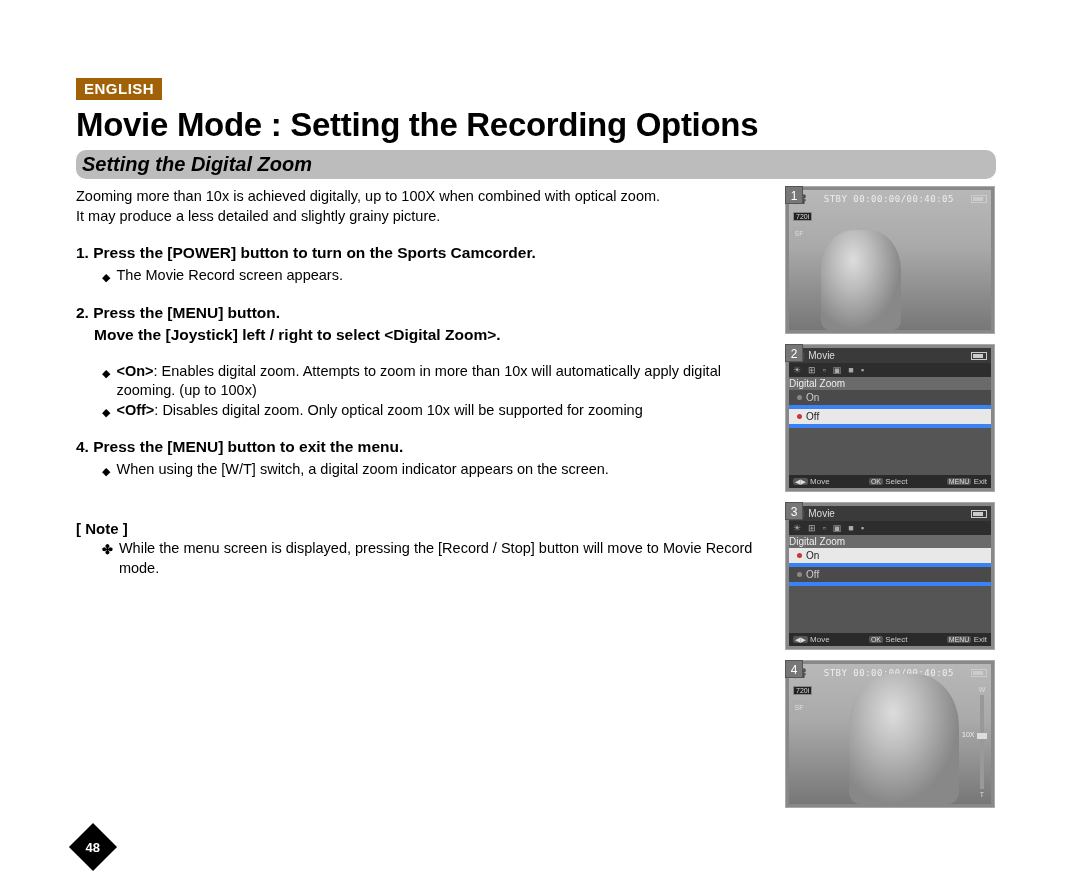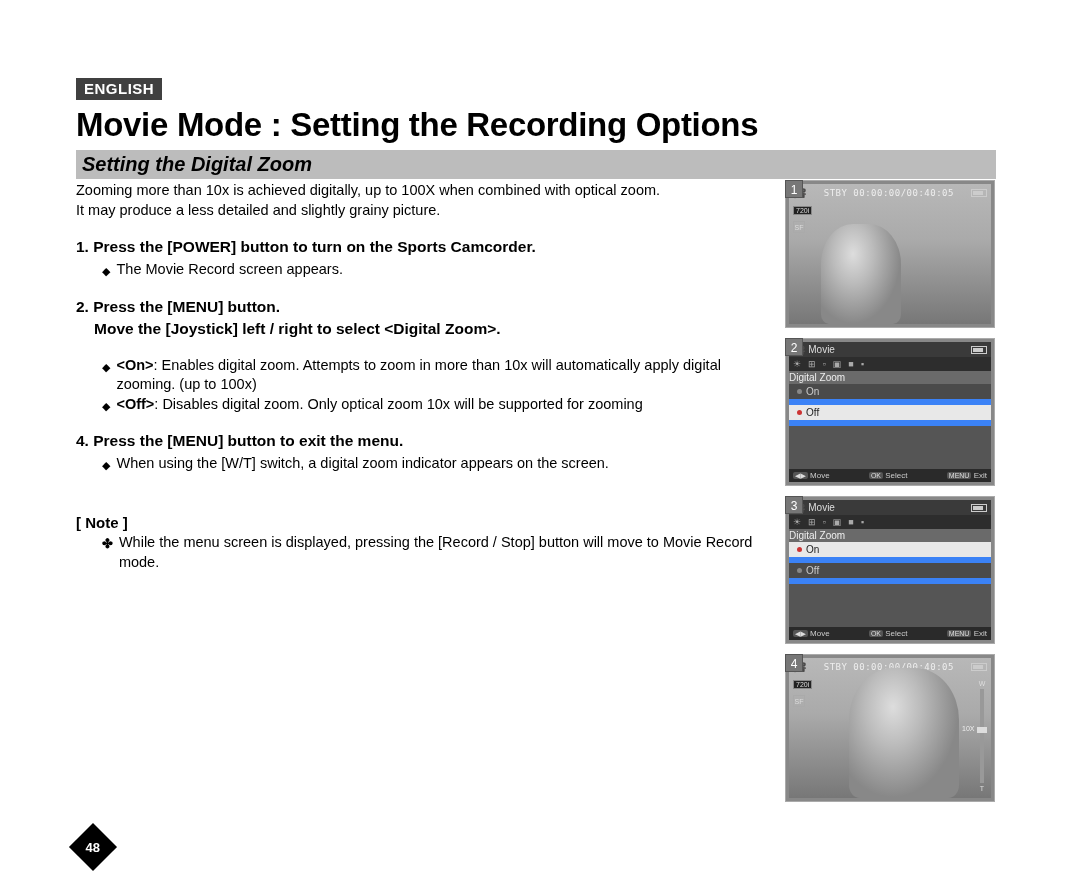--- a/index.html
+++ b/index.html
@@ -12,41 +12,42 @@
     color: #000;
   }
   .page {
     position: absolute;
     left: 76px;
     top: 78px;
     width: 920px;
   }
   .lang-badge {
     display: inline-block;
-    background: #404040;
+    background: #a16207;
     color: #fff;
     font-weight: bold;
     font-size: 15px;
     padding: 2px 8px 3px 8px;
     letter-spacing: 0.5px;
     margin-bottom: 6px;
   }
   .main-heading {
     font-size: 33px;
     font-weight: bold;
     margin-bottom: 6px;
     letter-spacing: -0.3px;
   }
   .section-bar {
     background: #bcbcbc;
     font-style: italic;
     font-weight: bold;
     font-size: 20px;
     padding: 3px 6px;
-    margin-bottom: 2px;
+    margin-bottom: 8px;
+    border-radius: 10px;
   }
   .content-row {
     display: flex;
     gap: 18px;
   }
   .text-col {
     flex: 1;
     font-size: 14.5px;
   }
   .intro p { line-height: 1.35; }
@@ -133,21 +134,21 @@
   }
   .menu-icon-row {
     background:#2d2d2d; padding:2px 4px; display:flex; gap:7px; font-size:9px; color:#aaa;
   }
   .menu-section-label {
     background:#6a6a6a; text-align:left; padding:1px 0; font-size:10px; color:#eee;
   }
   .menu-options { background:#4a4a4a; }
   .menu-opt {
     padding:2px 8px; font-size:10px; color:#ccc; display:flex; align-items:center; gap:4px;
-    border-bottom:6px solid #3b82f6;
+    border-bottom:4px solid #3b82f6;
   }
   .menu-opt.sel { background:#e8e8e8; color:#222; }
   .menu-opt .bullet{ width:5px;height:5px;border-radius:50%;background:#888;}
   .menu-opt.sel .bullet{ background:#c33;}
   .menu-footer {
     margin-top:auto;
     background:#2a2a2a; padding:2px 4px; display:flex; justify-content:space-between;
     font-size:8px; color:#ccc;
   }
   .menu-footer span b{ background:#555; padding:0 2px; border-radius:2px; font-weight:normal; color:#ddd; font-size:7px;}

